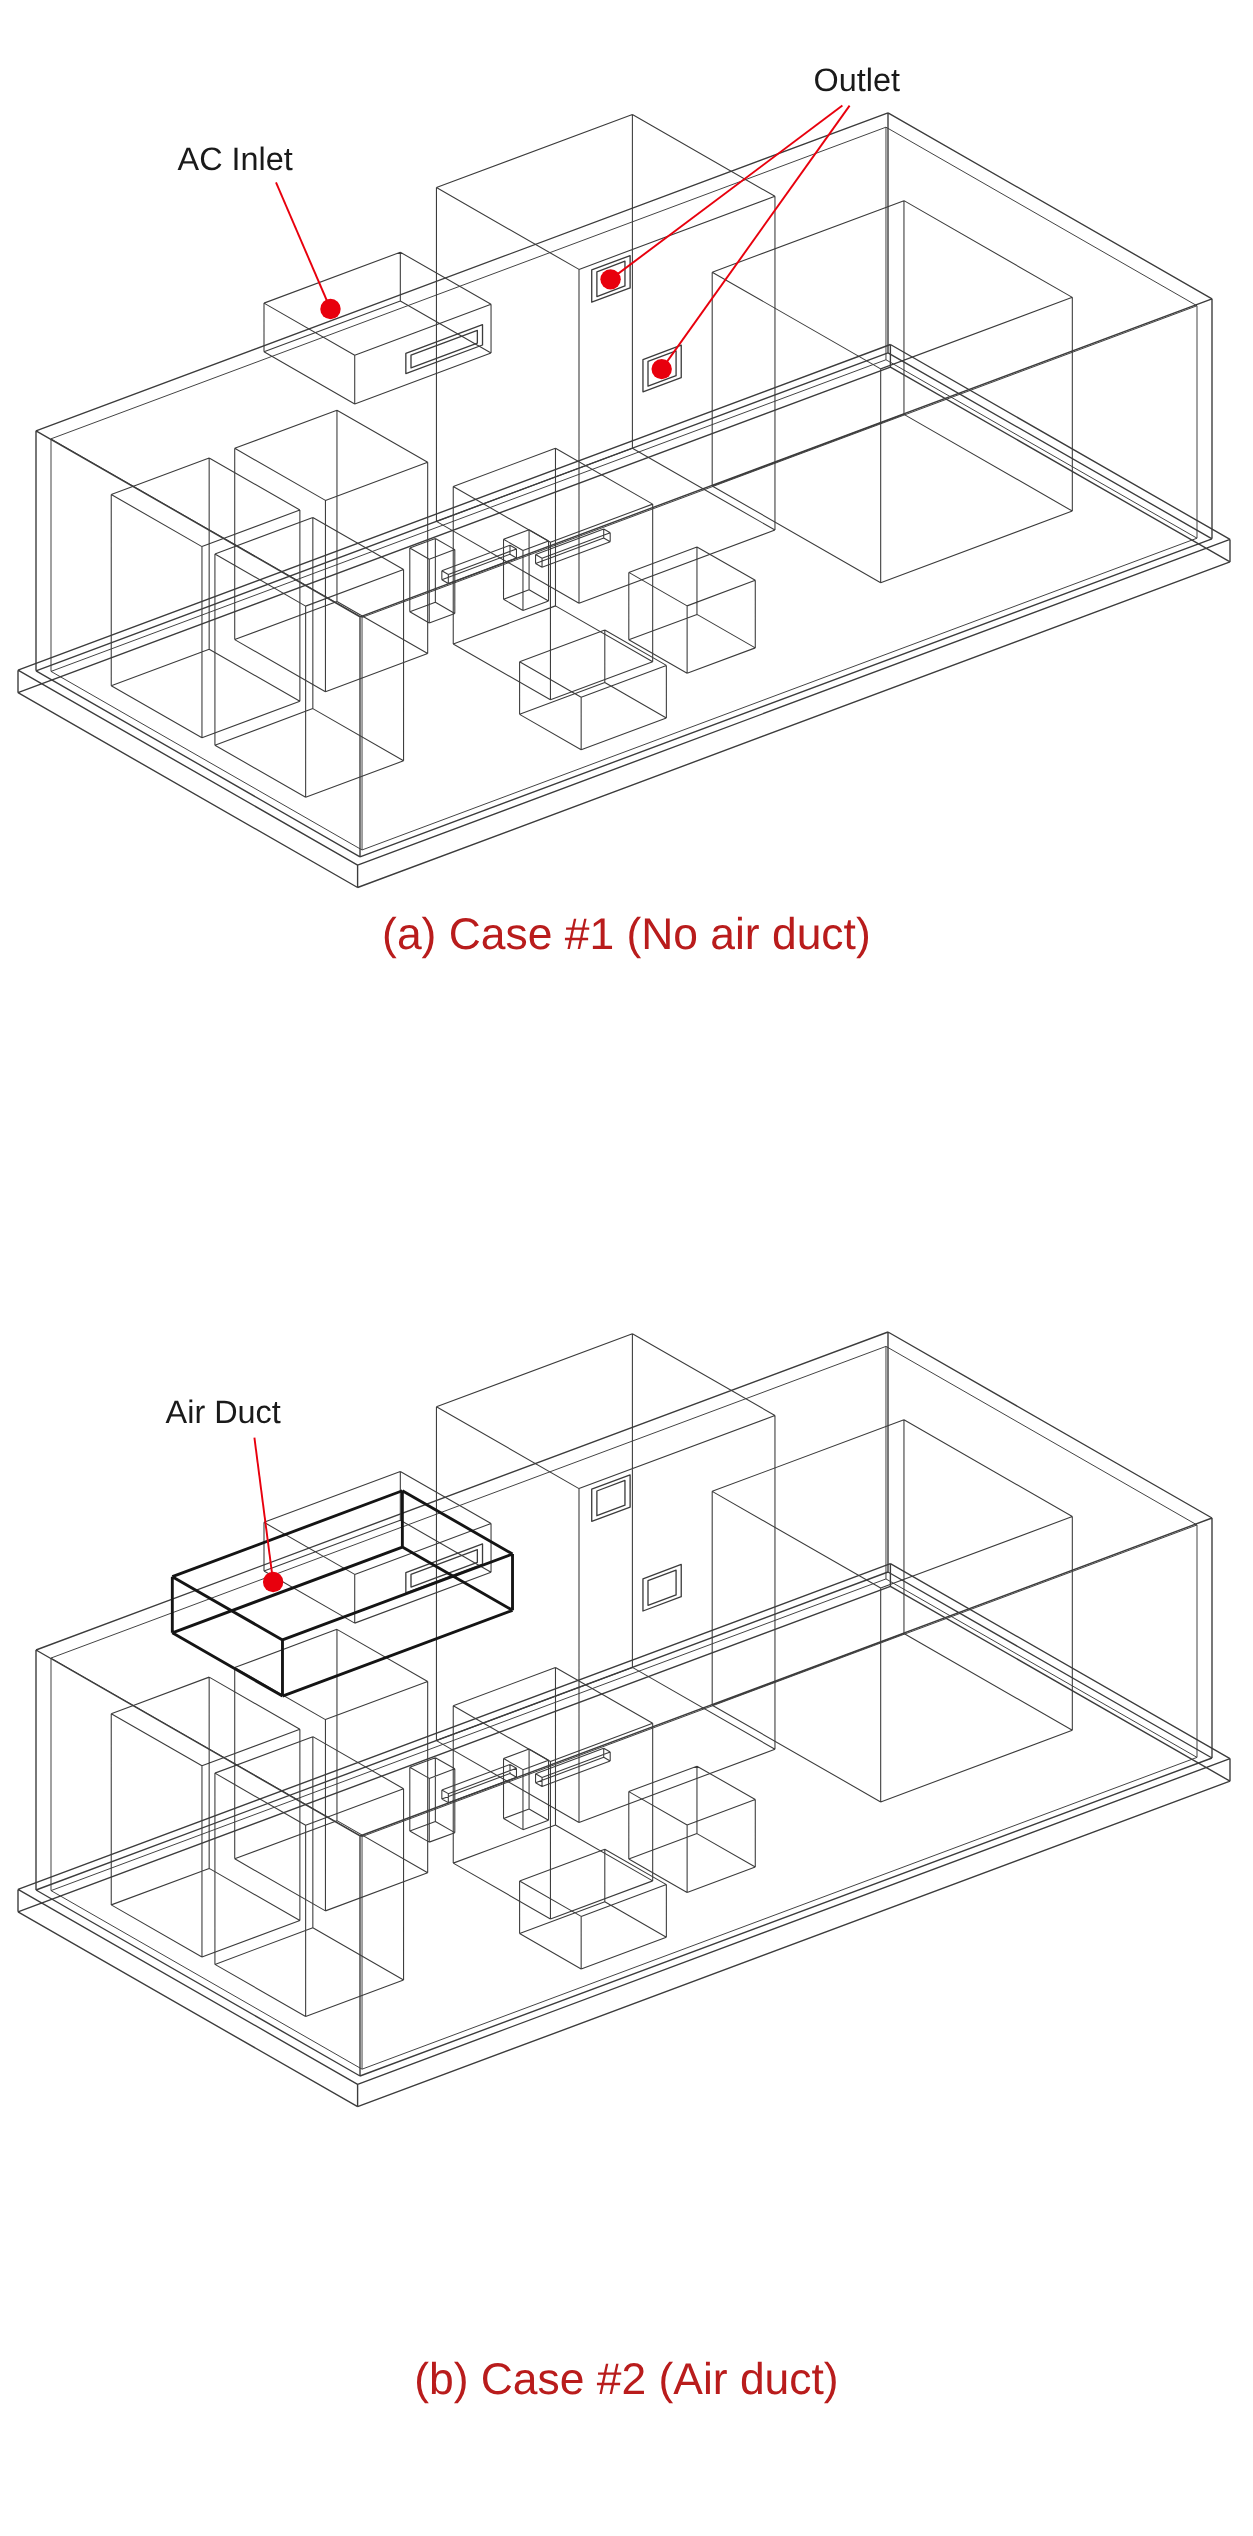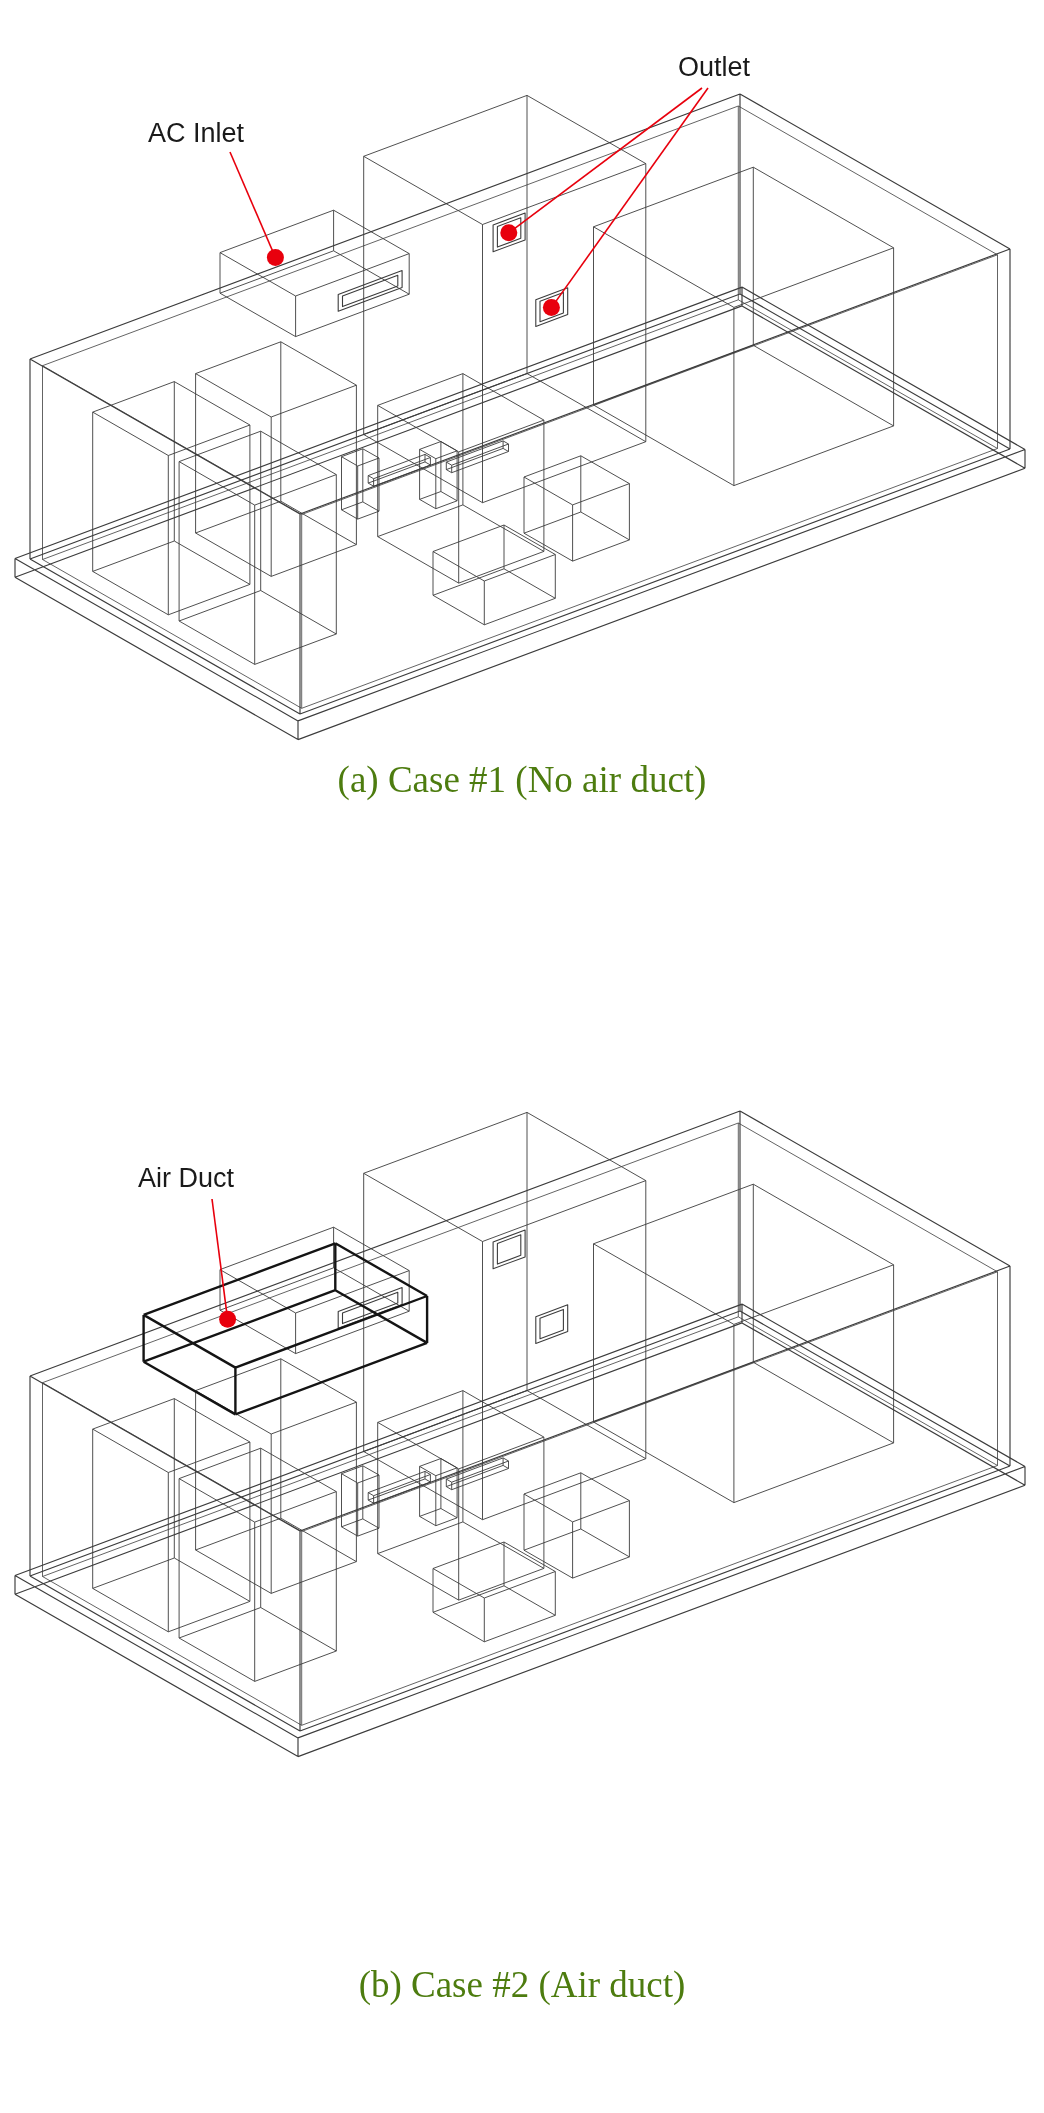--- a/index.html
+++ b/index.html
@@ -6,23 +6,23 @@
   html,body { background:#ffffff; }
   body {
     width:1044px;
     font-family:"Liberation Sans", sans-serif;
   }
   .page { width:1044px; padding:14px 0 26px; background:#ffffff; }
   figure { margin:0; }
   svg { display:block; }
   .caption {
     text-align:center;
-    font-family:Liberation Serif, serif;
+    font-family:Liberation Sans, sans-serif;
     font-size:37px;
-    color:#4d7c0f;
+    color:#b91c1c;
   }
   .cap-a { margin:4px 0 40px; }
   .cap-b { margin:2px 0 8px; }
   .ann-label {
     font-family:"Liberation Sans", sans-serif;
     font-size:27px;
     fill:#1a1a1a;
   }
 </style>
 </head>

